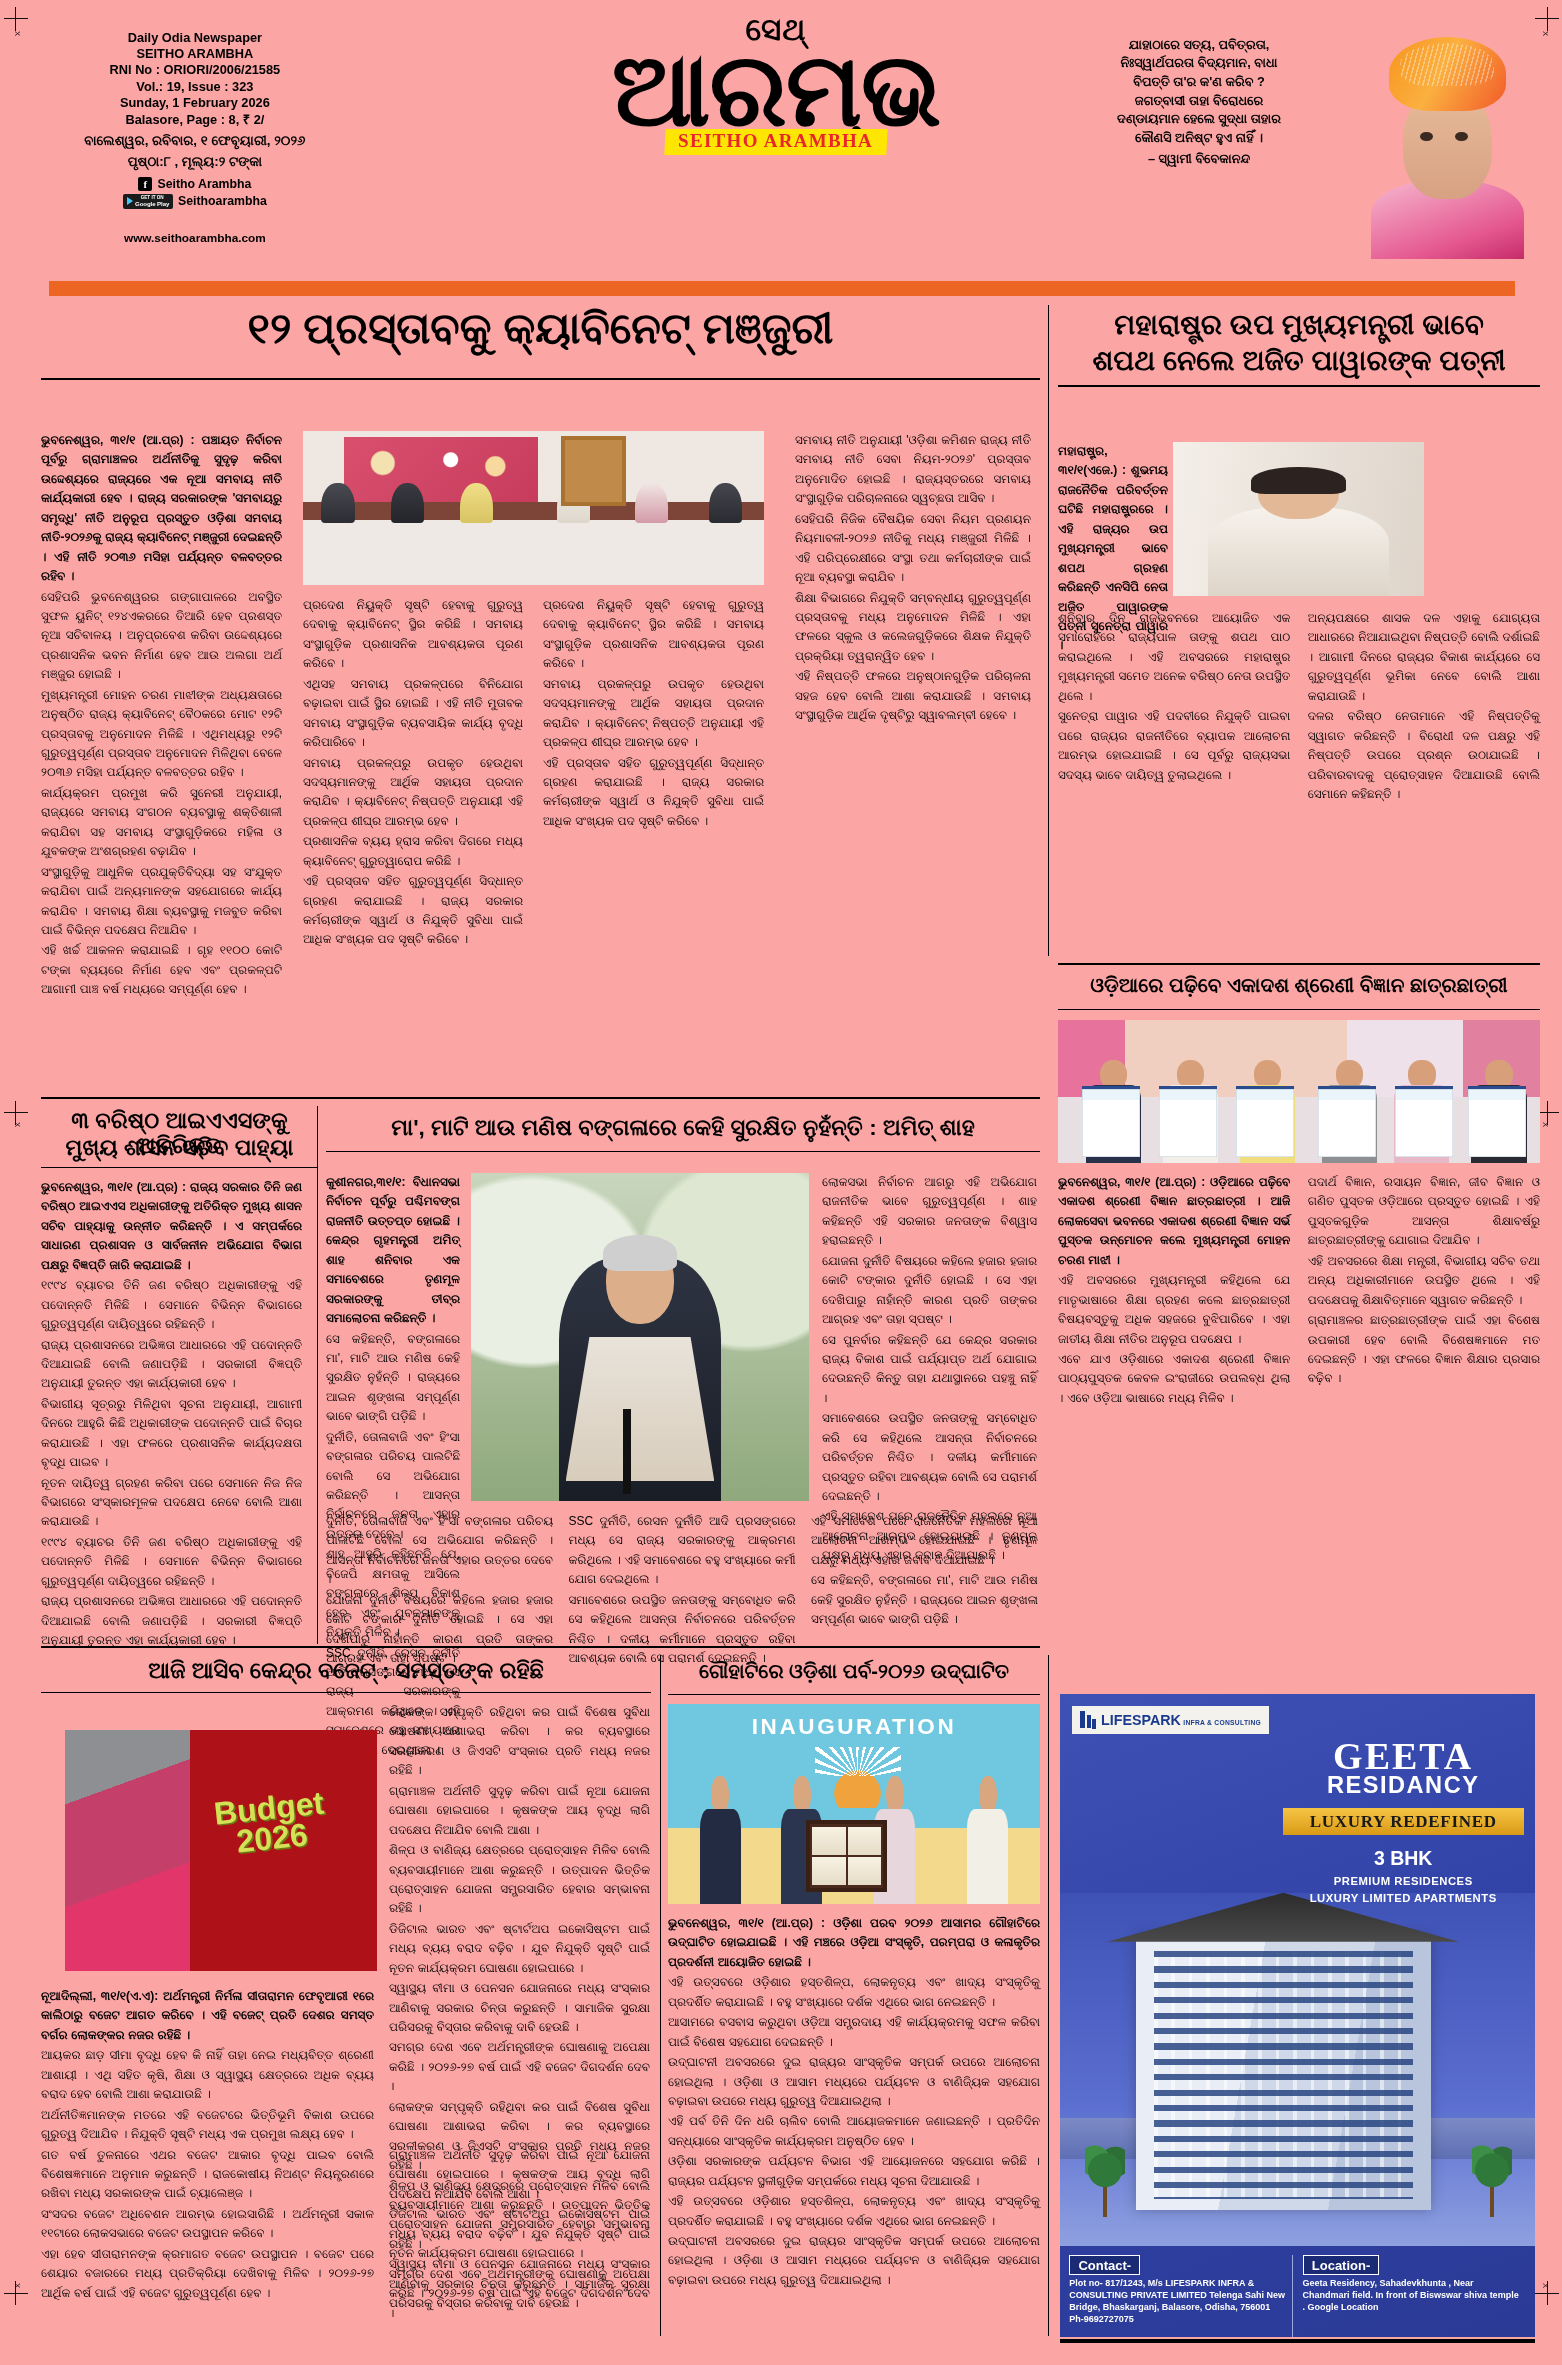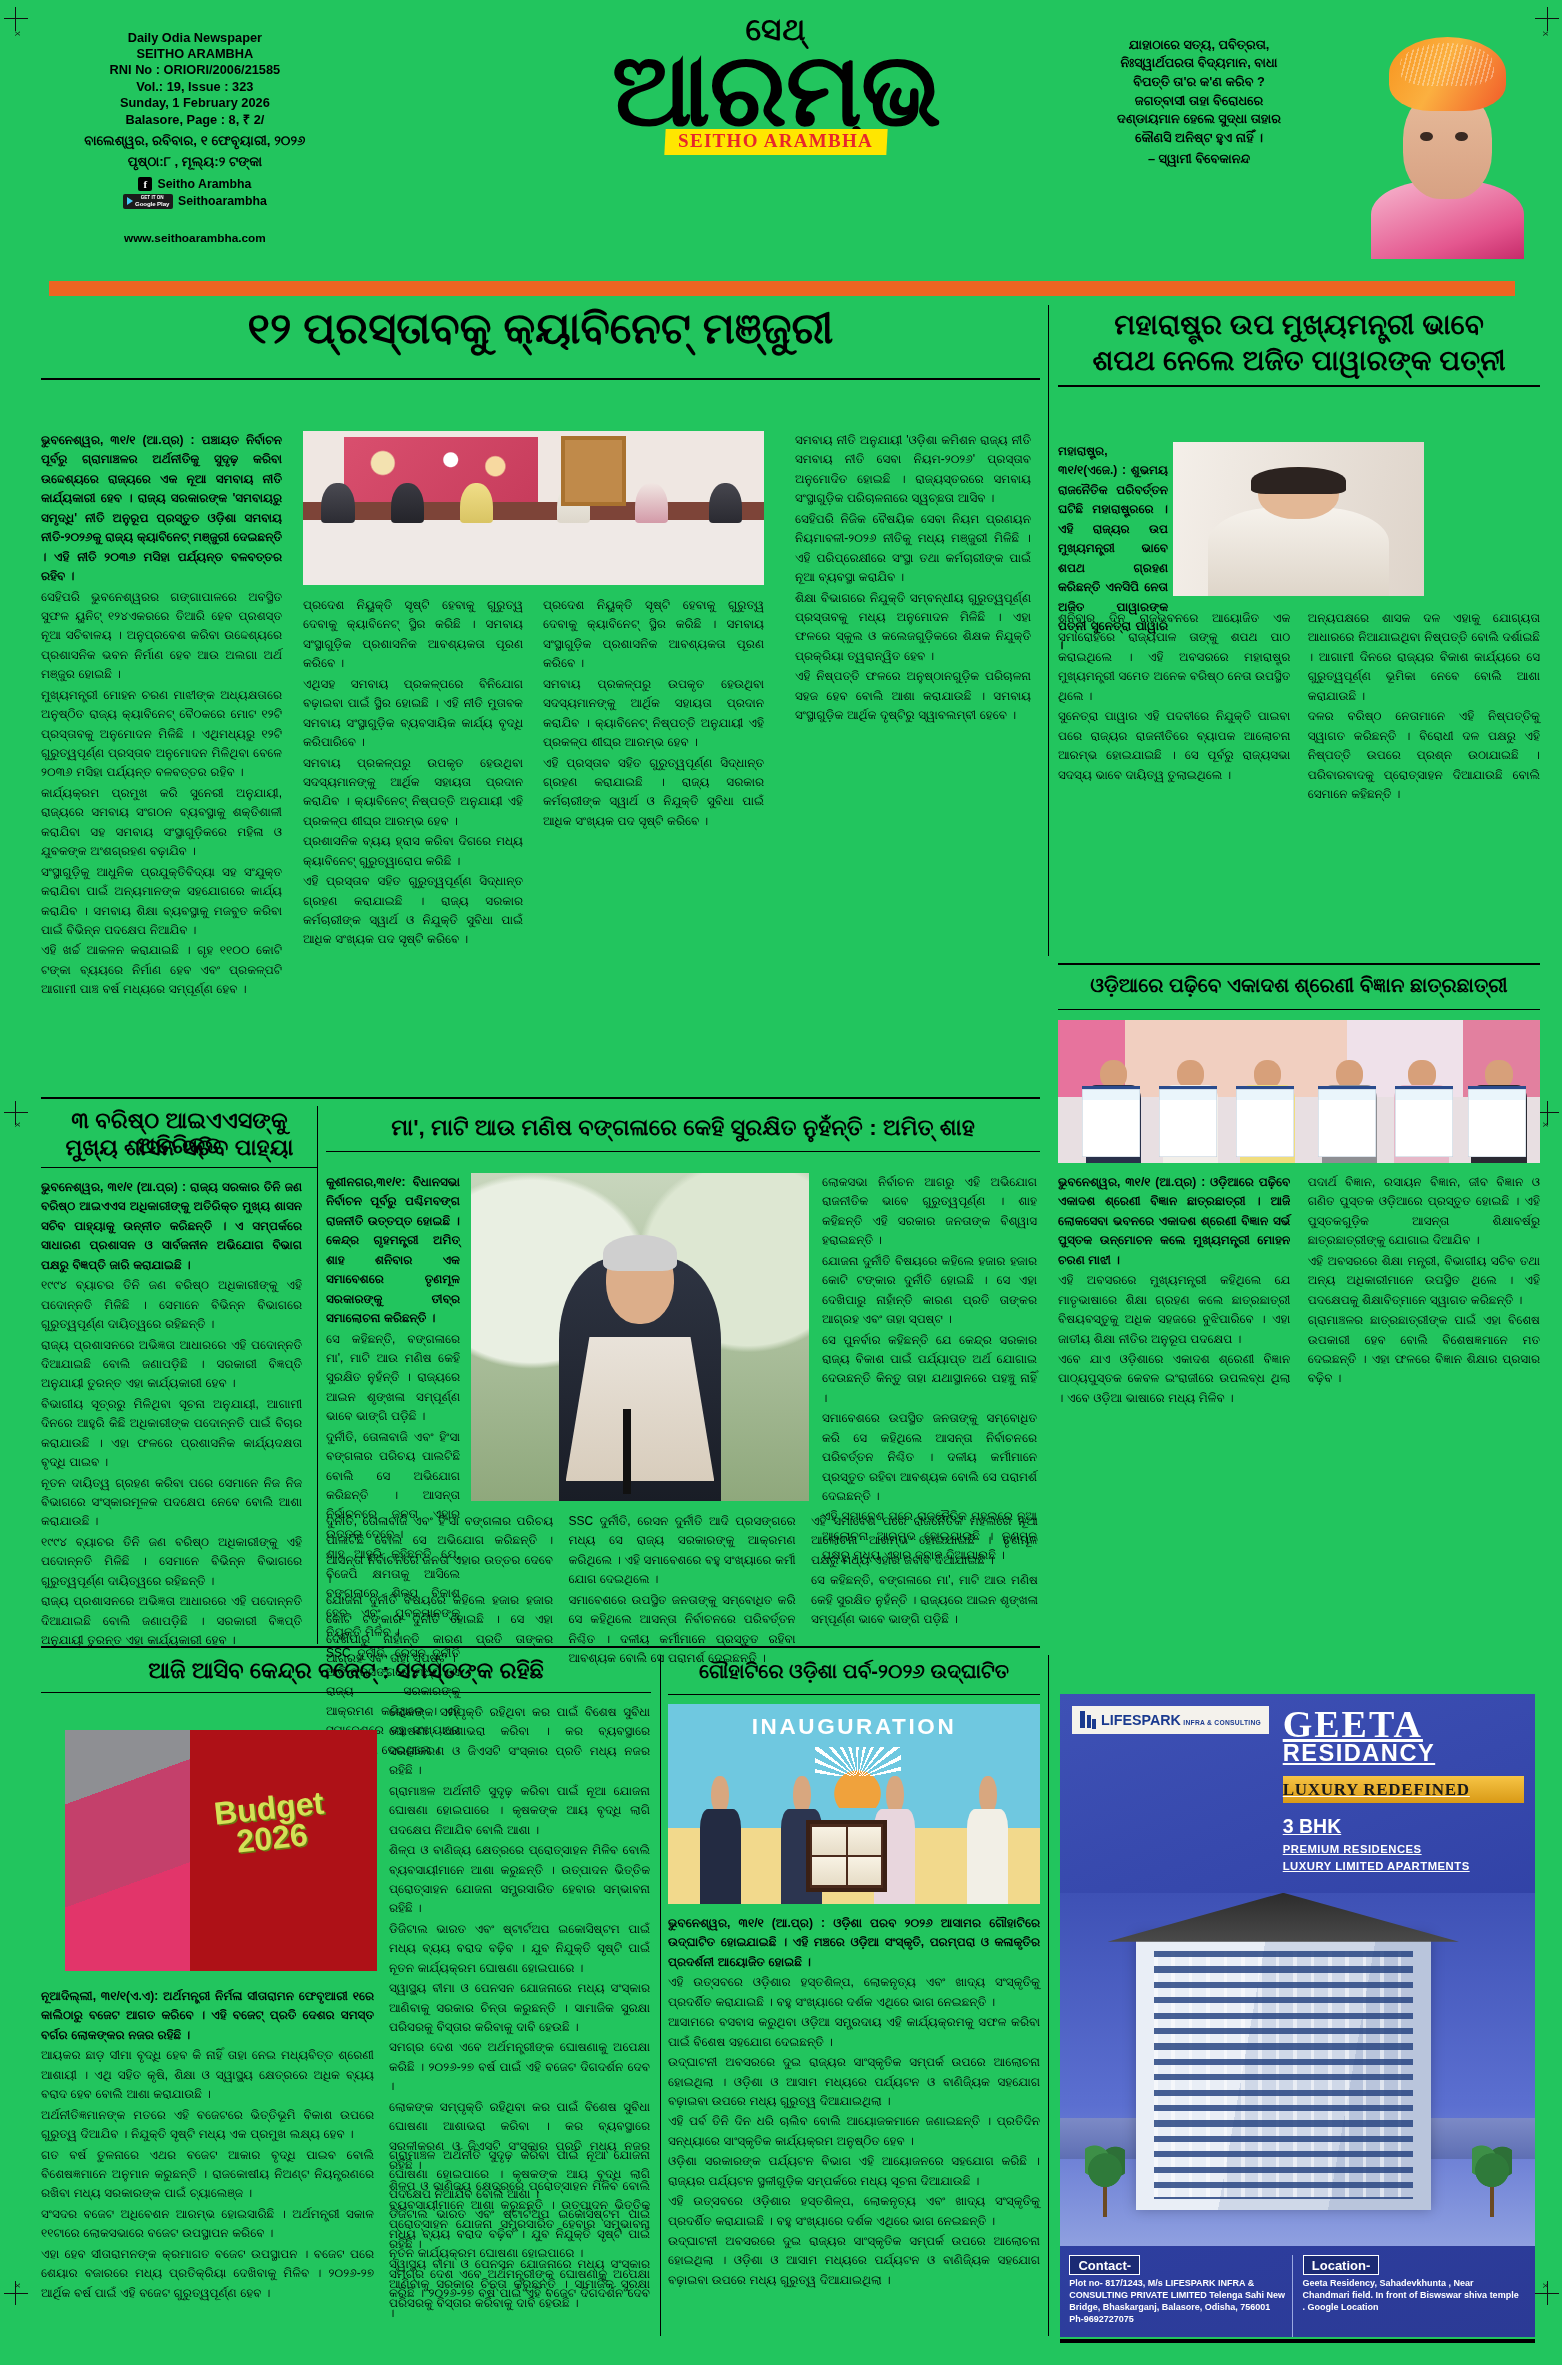--- a/index.html
+++ b/index.html
@@ -2,21 +2,21 @@
 <html style="font-size:8.2px"><head>
 <meta charset="utf-8">
 <style>
   html,body{margin:0;padding:0;background:#ffffff;}
   body{
     width:1563px;height:2366px;position:relative;
     font-family:"Liberation Sans",sans-serif;
     color:#000;
     -webkit-font-smoothing:antialiased;
   }
-  .page{position:absolute;inset:0;background:#22c55e;}
+  .page{position:absolute;inset:0;background:#fca5a5;}
   
   .crop{position:absolute;width:23.6px;height:23.6px;}
   .crop:before,.crop:after{content:"";position:absolute;background:#111;}
   .crop:before{left:50%;top:0;width:1px;height:100%;margin-left:-0.5px;}
   .crop:after{top:50%;left:0;height:1px;width:100%;margin-top:-0.5px;}
   .crop-tl{left:4.1px;top:7.2px;}
   .crop-tr{right:4.1px;top:7.2px;}
   .crop-ml{left:4.1px;top:1101px;}
   .crop-mr{right:4.1px;top:1101px;}
   .crop-bl{left:4.1px;bottom:61px;}
@@ -183,21 +183,21 @@
   .ad{position:absolute;left:1060px;top:1694px;width:475px;height:643px;
     background:linear-gradient(160deg,#3E51B5,#2F40A4 55%,#2B3A95);overflow:hidden;}
   .ad-logo{position:absolute;left:12.3px;top:12.3px;background:#f4f2ec;padding:5.1px 8.2px;
     display:flex;align-items:center;gap:5.1px;}
   .ad-logo .bld{width:15.4px;height:17.4px;
     background:linear-gradient(#1a3a8f,#1a3a8f) 0 0/5.1px 17.4px no-repeat,
                linear-gradient(#1a3a8f,#1a3a8f) 6.1px 4.1px/4.1px 13.3px no-repeat,
                linear-gradient(#1a3a8f,#1a3a8f) 11.3px 7.2px/4.1px 10.2px no-repeat;}
   .ad-logo .t1{font-size:14.3px;font-weight:bold;color:#1a3a8f;line-height:1;}
   .ad-logo .t2{font-size:6.7px;font-weight:bold;color:#1a3a8f;letter-spacing:0.3px;}
-  .ad-right{position:absolute;right:11.3px;top:12px;width:241px;text-align:left;color:#fff;text-decoration:underline;}
+  .ad-right{position:absolute;right:11.3px;top:44px;width:241px;text-align:center;color:#fff;}
   .ad-geeta{font-size:38px;font-weight:bold;letter-spacing:2px;line-height:.96;
     font-family:"Liberation Serif",serif;}
   .ad-resid{font-size:23.6px;font-weight:bold;letter-spacing:1.5px;line-height:1;}
   .ad-lux{margin:10.2px auto 0;background:linear-gradient(#F6C445,#D99A16);
     color:#1a1a1a;font-size:17px;font-weight:bold;letter-spacing:0.7px;padding:3.6px 0;
     font-family:"Liberation Serif",serif;}
   .ad-bhk{font-size:19.5px;font-weight:bold;margin-top:11.3px;}
   .ad-sub{font-size:11.3px;font-weight:bold;letter-spacing:0.5px;margin-top:5.1px;}
   .ad-building{position:absolute;left:0;right:0;bottom:91px;height:353px;}
   .ad-sky{position:absolute;inset:0;background:linear-gradient(#3E51B5,#5B6FD0 60%,#8FA0E0);}

